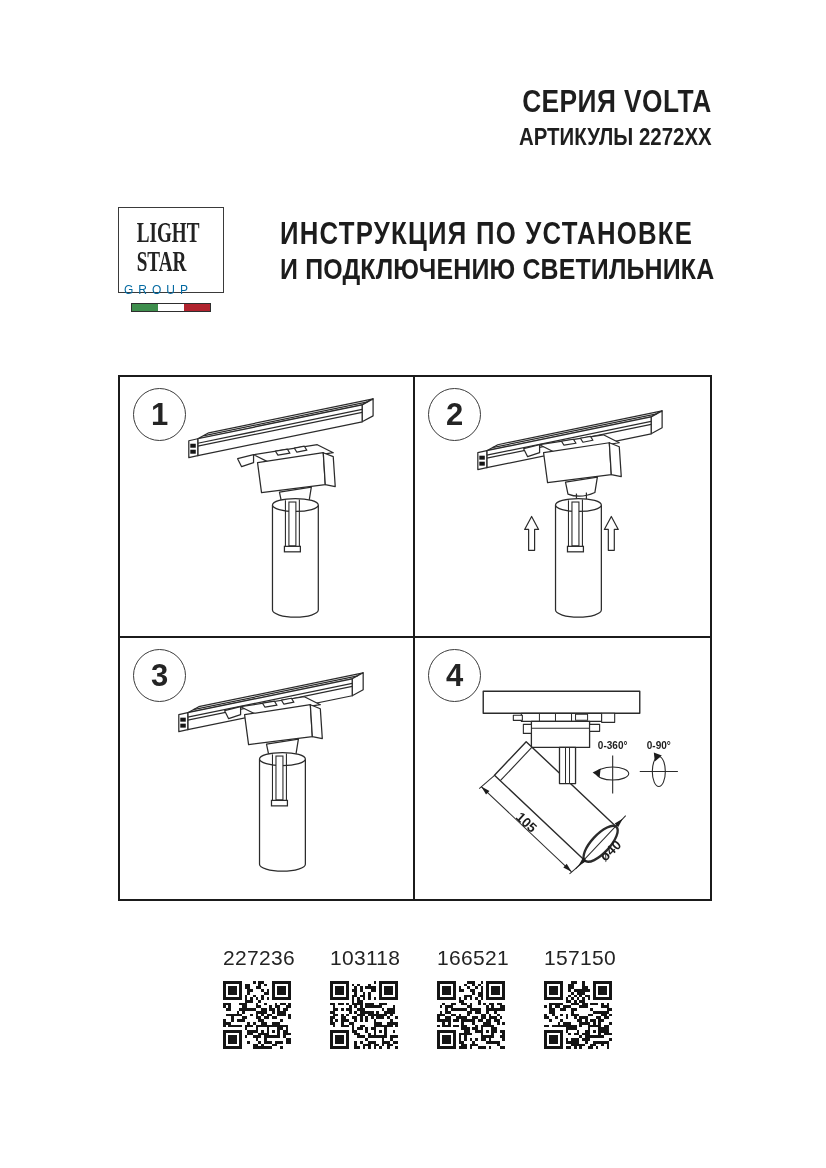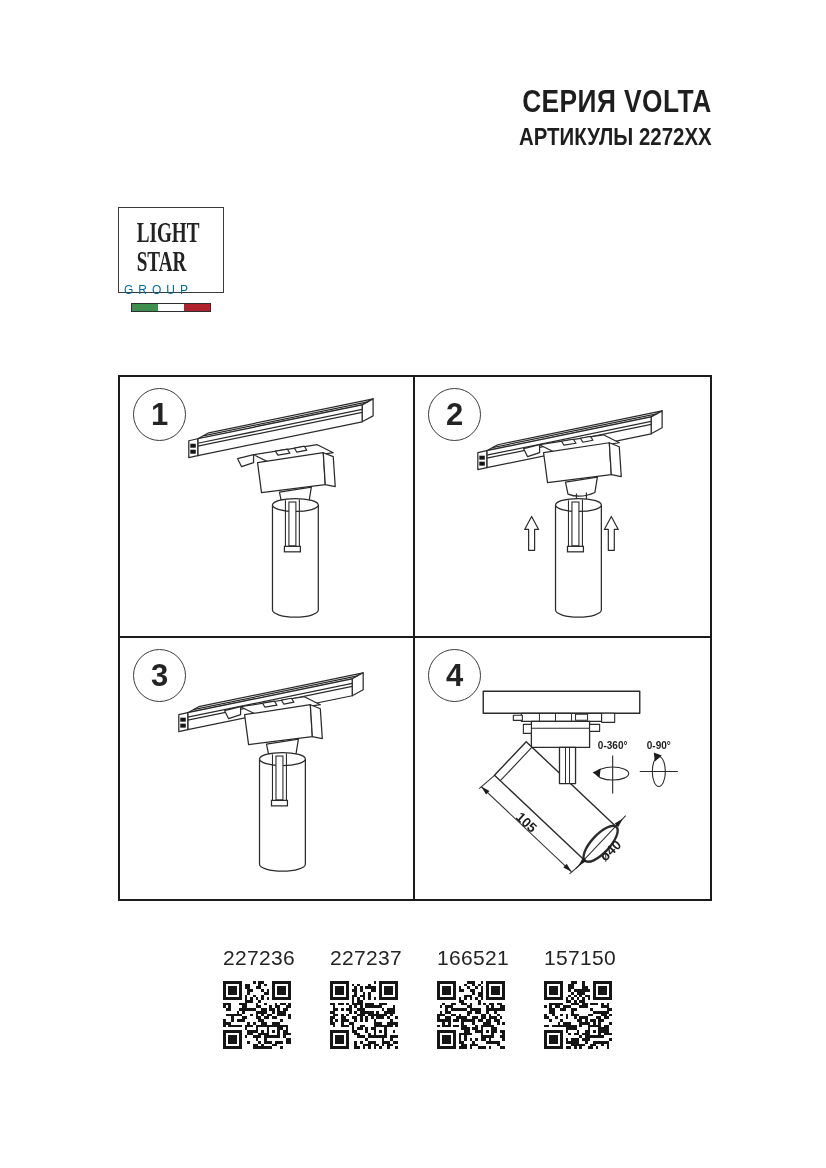--- a/index.html
+++ b/index.html
@@ -94,20 +94,24 @@
     <div class="word">LIGHT</div>
     <div class="word">STAR</div>
     <div class="group">GROUP</div>
     <svg class="flagsvg" viewBox="0 0 78 7" preserveAspectRatio="none">
       <rect x="0" y="0" width="26" height="7" fill="#3e8e4d"></rect>
       <rect x="26" y="0" width="26" height="7" fill="#ffffff"></rect>
       <rect x="52" y="0" width="26" height="7" fill="#b0232e"></rect>
     </svg>
   </div>
 
+  <div class="main-title">
+    <div class="mt1">ИНСТРУКЦИЯ ПО УСТАНОВКЕ</div>
+    <div class="mt2">И ПОДКЛЮЧЕНИЮ СВЕТИЛЬНИКА</div>
+  </div>
 
   <div class="grid">
 
     <div class="panel b-r b-b">
       <div class="step-circle">
         <span>1</span>
       </div>
       <svg class="illus" viewBox="0 0 294 260">
         <use href="#g-track" transform="translate(78,62)"></use>
         <use href="#g-adapter" transform="translate(134,70)"></use>
@@ -205,21 +209,21 @@
     </div>
   </div>
 
   <div class="article-col" style="left:223px">
     <div class="article-code">227236</div>
     <svg class="qr" viewBox="0 0 25 25" shape-rendering="crispEdges">
         <path d="M0 0h1v1h-1zM1 0h1v1h-1zM2 0h1v1h-1zM3 0h1v1h-1zM4 0h1v1h-1zM5 0h1v1h-1zM6 0h1v1h-1zM11 0h1v1h-1zM13 0h1v1h-1zM14 0h1v1h-1zM18 0h1v1h-1zM19 0h1v1h-1zM20 0h1v1h-1zM21 0h1v1h-1zM22 0h1v1h-1zM23 0h1v1h-1zM24 0h1v1h-1zM0 1h1v1h-1zM6 1h1v1h-1zM8 1h1v1h-1zM9 1h1v1h-1zM13 1h1v1h-1zM15 1h1v1h-1zM18 1h1v1h-1zM24 1h1v1h-1zM0 2h1v1h-1zM2 2h1v1h-1zM3 2h1v1h-1zM4 2h1v1h-1zM6 2h1v1h-1zM8 2h1v1h-1zM9 2h1v1h-1zM12 2h1v1h-1zM13 2h1v1h-1zM18 2h1v1h-1zM20 2h1v1h-1zM21 2h1v1h-1zM22 2h1v1h-1zM24 2h1v1h-1zM0 3h1v1h-1zM2 3h1v1h-1zM3 3h1v1h-1zM4 3h1v1h-1zM6 3h1v1h-1zM9 3h1v1h-1zM10 3h1v1h-1zM14 3h1v1h-1zM16 3h1v1h-1zM18 3h1v1h-1zM20 3h1v1h-1zM21 3h1v1h-1zM22 3h1v1h-1zM24 3h1v1h-1zM0 4h1v1h-1zM2 4h1v1h-1zM3 4h1v1h-1zM4 4h1v1h-1zM6 4h1v1h-1zM9 4h1v1h-1zM15 4h1v1h-1zM16 4h1v1h-1zM18 4h1v1h-1zM20 4h1v1h-1zM21 4h1v1h-1zM22 4h1v1h-1zM24 4h1v1h-1zM0 5h1v1h-1zM6 5h1v1h-1zM8 5h1v1h-1zM11 5h1v1h-1zM14 5h1v1h-1zM18 5h1v1h-1zM24 5h1v1h-1zM0 6h1v1h-1zM1 6h1v1h-1zM2 6h1v1h-1zM3 6h1v1h-1zM4 6h1v1h-1zM5 6h1v1h-1zM6 6h1v1h-1zM8 6h1v1h-1zM10 6h1v1h-1zM12 6h1v1h-1zM14 6h1v1h-1zM16 6h1v1h-1zM18 6h1v1h-1zM19 6h1v1h-1zM20 6h1v1h-1zM21 6h1v1h-1zM22 6h1v1h-1zM23 6h1v1h-1zM24 6h1v1h-1zM8 7h1v1h-1zM9 7h1v1h-1zM10 7h1v1h-1zM13 7h1v1h-1zM0 8h1v1h-1zM1 8h1v1h-1zM2 8h1v1h-1zM6 8h1v1h-1zM7 8h1v1h-1zM8 8h1v1h-1zM12 8h1v1h-1zM15 8h1v1h-1zM19 8h1v1h-1zM21 8h1v1h-1zM22 8h1v1h-1zM24 8h1v1h-1zM0 9h1v1h-1zM2 9h1v1h-1zM7 9h1v1h-1zM8 9h1v1h-1zM12 9h1v1h-1zM13 9h1v1h-1zM17 9h1v1h-1zM19 9h1v1h-1zM20 9h1v1h-1zM23 9h1v1h-1zM24 9h1v1h-1zM1 10h1v1h-1zM2 10h1v1h-1zM6 10h1v1h-1zM7 10h1v1h-1zM8 10h1v1h-1zM9 10h1v1h-1zM10 10h1v1h-1zM11 10h1v1h-1zM14 10h1v1h-1zM15 10h1v1h-1zM17 10h1v1h-1zM18 10h1v1h-1zM20 10h1v1h-1zM22 10h1v1h-1zM23 10h1v1h-1zM5 11h1v1h-1zM7 11h1v1h-1zM12 11h1v1h-1zM13 11h1v1h-1zM14 11h1v1h-1zM15 11h1v1h-1zM18 11h1v1h-1zM20 11h1v1h-1zM21 11h1v1h-1zM22 11h1v1h-1zM1 12h1v1h-1zM2 12h1v1h-1zM3 12h1v1h-1zM4 12h1v1h-1zM5 12h1v1h-1zM6 12h1v1h-1zM10 12h1v1h-1zM12 12h1v1h-1zM14 12h1v1h-1zM16 12h1v1h-1zM17 12h1v1h-1zM20 12h1v1h-1zM21 12h1v1h-1zM22 12h1v1h-1zM24 12h1v1h-1zM3 13h1v1h-1zM7 13h1v1h-1zM8 13h1v1h-1zM12 13h1v1h-1zM13 13h1v1h-1zM15 13h1v1h-1zM16 13h1v1h-1zM18 13h1v1h-1zM19 13h1v1h-1zM24 13h1v1h-1zM0 14h1v1h-1zM3 14h1v1h-1zM5 14h1v1h-1zM6 14h1v1h-1zM7 14h1v1h-1zM13 14h1v1h-1zM14 14h1v1h-1zM21 14h1v1h-1zM0 15h1v1h-1zM1 15h1v1h-1zM2 15h1v1h-1zM9 15h1v1h-1zM11 15h1v1h-1zM14 15h1v1h-1zM15 15h1v1h-1zM18 15h1v1h-1zM19 15h1v1h-1zM20 15h1v1h-1zM0 16h1v1h-1zM2 16h1v1h-1zM3 16h1v1h-1zM4 16h1v1h-1zM5 16h1v1h-1zM6 16h1v1h-1zM8 16h1v1h-1zM9 16h1v1h-1zM10 16h1v1h-1zM12 16h1v1h-1zM13 16h1v1h-1zM14 16h1v1h-1zM15 16h1v1h-1zM16 16h1v1h-1zM17 16h1v1h-1zM18 16h1v1h-1zM19 16h1v1h-1zM20 16h1v1h-1zM21 16h1v1h-1zM22 16h1v1h-1zM23 16h1v1h-1zM8 17h1v1h-1zM12 17h1v1h-1zM16 17h1v1h-1zM20 17h1v1h-1zM21 17h1v1h-1zM23 17h1v1h-1zM0 18h1v1h-1zM1 18h1v1h-1zM2 18h1v1h-1zM3 18h1v1h-1zM4 18h1v1h-1zM5 18h1v1h-1zM6 18h1v1h-1zM9 18h1v1h-1zM10 18h1v1h-1zM11 18h1v1h-1zM12 18h1v1h-1zM14 18h1v1h-1zM16 18h1v1h-1zM18 18h1v1h-1zM20 18h1v1h-1zM22 18h1v1h-1zM23 18h1v1h-1zM0 19h1v1h-1zM6 19h1v1h-1zM9 19h1v1h-1zM10 19h1v1h-1zM13 19h1v1h-1zM14 19h1v1h-1zM15 19h1v1h-1zM16 19h1v1h-1zM20 19h1v1h-1zM22 19h1v1h-1zM23 19h1v1h-1zM24 19h1v1h-1zM0 20h1v1h-1zM2 20h1v1h-1zM3 20h1v1h-1zM4 20h1v1h-1zM6 20h1v1h-1zM8 20h1v1h-1zM11 20h1v1h-1zM12 20h1v1h-1zM13 20h1v1h-1zM15 20h1v1h-1zM16 20h1v1h-1zM17 20h1v1h-1zM18 20h1v1h-1zM19 20h1v1h-1zM20 20h1v1h-1zM22 20h1v1h-1zM0 21h1v1h-1zM2 21h1v1h-1zM3 21h1v1h-1zM4 21h1v1h-1zM6 21h1v1h-1zM12 21h1v1h-1zM15 21h1v1h-1zM23 21h1v1h-1zM24 21h1v1h-1zM0 22h1v1h-1zM2 22h1v1h-1zM3 22h1v1h-1zM4 22h1v1h-1zM6 22h1v1h-1zM9 22h1v1h-1zM13 22h1v1h-1zM15 22h1v1h-1zM16 22h1v1h-1zM17 22h1v1h-1zM19 22h1v1h-1zM20 22h1v1h-1zM21 22h1v1h-1zM23 22h1v1h-1zM24 22h1v1h-1zM0 23h1v1h-1zM6 23h1v1h-1zM11 23h1v1h-1zM12 23h1v1h-1zM14 23h1v1h-1zM18 23h1v1h-1zM19 23h1v1h-1zM0 24h1v1h-1zM1 24h1v1h-1zM2 24h1v1h-1zM3 24h1v1h-1zM4 24h1v1h-1zM5 24h1v1h-1zM6 24h1v1h-1zM11 24h1v1h-1zM12 24h1v1h-1zM13 24h1v1h-1zM14 24h1v1h-1zM15 24h1v1h-1zM16 24h1v1h-1zM17 24h1v1h-1zM21 24h1v1h-1z" fill="#151515"></path>
       </svg>
   </div>
   <div class="article-col" style="left:330px">
-    <div class="article-code">227237</div>
+    <div class="article-code">103118</div>
     <svg class="qr" viewBox="0 0 25 25" shape-rendering="crispEdges">
         <path d="M0 0h1v1h-1zM1 0h1v1h-1zM2 0h1v1h-1zM3 0h1v1h-1zM4 0h1v1h-1zM5 0h1v1h-1zM6 0h1v1h-1zM16 0h1v1h-1zM18 0h1v1h-1zM19 0h1v1h-1zM20 0h1v1h-1zM21 0h1v1h-1zM22 0h1v1h-1zM23 0h1v1h-1zM24 0h1v1h-1zM0 1h1v1h-1zM6 1h1v1h-1zM8 1h1v1h-1zM10 1h1v1h-1zM14 1h1v1h-1zM18 1h1v1h-1zM24 1h1v1h-1zM0 2h1v1h-1zM2 2h1v1h-1zM3 2h1v1h-1zM4 2h1v1h-1zM6 2h1v1h-1zM9 2h1v1h-1zM11 2h1v1h-1zM13 2h1v1h-1zM14 2h1v1h-1zM15 2h1v1h-1zM16 2h1v1h-1zM18 2h1v1h-1zM20 2h1v1h-1zM21 2h1v1h-1zM22 2h1v1h-1zM24 2h1v1h-1zM0 3h1v1h-1zM2 3h1v1h-1zM3 3h1v1h-1zM4 3h1v1h-1zM6 3h1v1h-1zM8 3h1v1h-1zM9 3h1v1h-1zM11 3h1v1h-1zM15 3h1v1h-1zM16 3h1v1h-1zM18 3h1v1h-1zM20 3h1v1h-1zM21 3h1v1h-1zM22 3h1v1h-1zM24 3h1v1h-1zM0 4h1v1h-1zM2 4h1v1h-1zM3 4h1v1h-1zM4 4h1v1h-1zM6 4h1v1h-1zM9 4h1v1h-1zM12 4h1v1h-1zM14 4h1v1h-1zM18 4h1v1h-1zM20 4h1v1h-1zM21 4h1v1h-1zM22 4h1v1h-1zM24 4h1v1h-1zM0 5h1v1h-1zM6 5h1v1h-1zM8 5h1v1h-1zM9 5h1v1h-1zM11 5h1v1h-1zM12 5h1v1h-1zM14 5h1v1h-1zM18 5h1v1h-1zM24 5h1v1h-1zM0 6h1v1h-1zM1 6h1v1h-1zM2 6h1v1h-1zM3 6h1v1h-1zM4 6h1v1h-1zM5 6h1v1h-1zM6 6h1v1h-1zM8 6h1v1h-1zM10 6h1v1h-1zM12 6h1v1h-1zM14 6h1v1h-1zM16 6h1v1h-1zM18 6h1v1h-1zM19 6h1v1h-1zM20 6h1v1h-1zM21 6h1v1h-1zM22 6h1v1h-1zM23 6h1v1h-1zM24 6h1v1h-1zM8 7h1v1h-1zM10 7h1v1h-1zM11 7h1v1h-1zM0 8h1v1h-1zM1 8h1v1h-1zM3 8h1v1h-1zM4 8h1v1h-1zM6 8h1v1h-1zM8 8h1v1h-1zM9 8h1v1h-1zM10 8h1v1h-1zM11 8h1v1h-1zM13 8h1v1h-1zM14 8h1v1h-1zM15 8h1v1h-1zM18 8h1v1h-1zM19 8h1v1h-1zM20 8h1v1h-1zM1 9h1v1h-1zM7 9h1v1h-1zM9 9h1v1h-1zM11 9h1v1h-1zM13 9h1v1h-1zM14 9h1v1h-1zM15 9h1v1h-1zM16 9h1v1h-1zM17 9h1v1h-1zM18 9h1v1h-1zM23 9h1v1h-1zM1 10h1v1h-1zM2 10h1v1h-1zM4 10h1v1h-1zM6 10h1v1h-1zM7 10h1v1h-1zM10 10h1v1h-1zM11 10h1v1h-1zM12 10h1v1h-1zM19 10h1v1h-1zM21 10h1v1h-1zM22 10h1v1h-1zM23 10h1v1h-1zM0 11h1v1h-1zM1 11h1v1h-1zM7 11h1v1h-1zM9 11h1v1h-1zM11 11h1v1h-1zM12 11h1v1h-1zM13 11h1v1h-1zM14 11h1v1h-1zM15 11h1v1h-1zM17 11h1v1h-1zM20 11h1v1h-1zM21 11h1v1h-1zM22 11h1v1h-1zM23 11h1v1h-1zM1 12h1v1h-1zM2 12h1v1h-1zM4 12h1v1h-1zM6 12h1v1h-1zM10 12h1v1h-1zM11 12h1v1h-1zM12 12h1v1h-1zM14 12h1v1h-1zM15 12h1v1h-1zM16 12h1v1h-1zM17 12h1v1h-1zM18 12h1v1h-1zM19 12h1v1h-1zM20 12h1v1h-1zM22 12h1v1h-1zM0 13h1v1h-1zM1 13h1v1h-1zM4 13h1v1h-1zM5 13h1v1h-1zM8 13h1v1h-1zM9 13h1v1h-1zM11 13h1v1h-1zM13 13h1v1h-1zM15 13h1v1h-1zM17 13h1v1h-1zM18 13h1v1h-1zM19 13h1v1h-1zM21 13h1v1h-1zM24 13h1v1h-1zM0 14h1v1h-1zM2 14h1v1h-1zM4 14h1v1h-1zM5 14h1v1h-1zM6 14h1v1h-1zM9 14h1v1h-1zM11 14h1v1h-1zM13 14h1v1h-1zM16 14h1v1h-1zM22 14h1v1h-1zM0 15h1v1h-1zM1 15h1v1h-1zM4 15h1v1h-1zM7 15h1v1h-1zM8 15h1v1h-1zM16 15h1v1h-1zM17 15h1v1h-1zM18 15h1v1h-1zM21 15h1v1h-1zM22 15h1v1h-1zM23 15h1v1h-1zM24 15h1v1h-1zM1 16h1v1h-1zM4 16h1v1h-1zM5 16h1v1h-1zM6 16h1v1h-1zM8 16h1v1h-1zM11 16h1v1h-1zM12 16h1v1h-1zM16 16h1v1h-1zM17 16h1v1h-1zM18 16h1v1h-1zM19 16h1v1h-1zM20 16h1v1h-1zM21 16h1v1h-1zM22 16h1v1h-1zM24 16h1v1h-1zM8 17h1v1h-1zM10 17h1v1h-1zM11 17h1v1h-1zM13 17h1v1h-1zM15 17h1v1h-1zM16 17h1v1h-1zM20 17h1v1h-1zM0 18h1v1h-1zM1 18h1v1h-1zM2 18h1v1h-1zM3 18h1v1h-1zM4 18h1v1h-1zM5 18h1v1h-1zM6 18h1v1h-1zM8 18h1v1h-1zM9 18h1v1h-1zM13 18h1v1h-1zM16 18h1v1h-1zM18 18h1v1h-1zM20 18h1v1h-1zM23 18h1v1h-1zM0 19h1v1h-1zM6 19h1v1h-1zM9 19h1v1h-1zM10 19h1v1h-1zM14 19h1v1h-1zM16 19h1v1h-1zM20 19h1v1h-1zM0 20h1v1h-1zM2 20h1v1h-1zM3 20h1v1h-1zM4 20h1v1h-1zM6 20h1v1h-1zM10 20h1v1h-1zM11 20h1v1h-1zM12 20h1v1h-1zM14 20h1v1h-1zM15 20h1v1h-1zM16 20h1v1h-1zM17 20h1v1h-1zM18 20h1v1h-1zM19 20h1v1h-1zM20 20h1v1h-1zM22 20h1v1h-1zM23 20h1v1h-1zM24 20h1v1h-1zM0 21h1v1h-1zM2 21h1v1h-1zM3 21h1v1h-1zM4 21h1v1h-1zM6 21h1v1h-1zM13 21h1v1h-1zM19 21h1v1h-1zM22 21h1v1h-1zM0 22h1v1h-1zM2 22h1v1h-1zM3 22h1v1h-1zM4 22h1v1h-1zM6 22h1v1h-1zM9 22h1v1h-1zM11 22h1v1h-1zM14 22h1v1h-1zM15 22h1v1h-1zM16 22h1v1h-1zM19 22h1v1h-1zM20 22h1v1h-1zM21 22h1v1h-1zM23 22h1v1h-1zM24 22h1v1h-1zM0 23h1v1h-1zM6 23h1v1h-1zM9 23h1v1h-1zM12 23h1v1h-1zM13 23h1v1h-1zM14 23h1v1h-1zM16 23h1v1h-1zM17 23h1v1h-1zM19 23h1v1h-1zM21 23h1v1h-1zM22 23h1v1h-1zM0 24h1v1h-1zM1 24h1v1h-1zM2 24h1v1h-1zM3 24h1v1h-1zM4 24h1v1h-1zM5 24h1v1h-1zM6 24h1v1h-1zM9 24h1v1h-1zM10 24h1v1h-1zM12 24h1v1h-1zM14 24h1v1h-1zM16 24h1v1h-1zM18 24h1v1h-1zM21 24h1v1h-1zM24 24h1v1h-1z" fill="#151515"></path>
       </svg>
   </div>
   <div class="article-col" style="left:437px">
     <div class="article-code">166521</div>
     <svg class="qr" viewBox="0 0 25 25" shape-rendering="crispEdges">
         <path d="M0 0h1v1h-1zM1 0h1v1h-1zM2 0h1v1h-1zM3 0h1v1h-1zM4 0h1v1h-1zM5 0h1v1h-1zM6 0h1v1h-1zM11 0h1v1h-1zM12 0h1v1h-1zM13 0h1v1h-1zM16 0h1v1h-1zM18 0h1v1h-1zM19 0h1v1h-1zM20 0h1v1h-1zM21 0h1v1h-1zM22 0h1v1h-1zM23 0h1v1h-1zM24 0h1v1h-1zM0 1h1v1h-1zM6 1h1v1h-1zM10 1h1v1h-1zM13 1h1v1h-1zM15 1h1v1h-1zM18 1h1v1h-1zM24 1h1v1h-1zM0 2h1v1h-1zM2 2h1v1h-1zM3 2h1v1h-1zM4 2h1v1h-1zM6 2h1v1h-1zM8 2h1v1h-1zM11 2h1v1h-1zM14 2h1v1h-1zM16 2h1v1h-1zM18 2h1v1h-1zM20 2h1v1h-1zM21 2h1v1h-1zM22 2h1v1h-1zM24 2h1v1h-1zM0 3h1v1h-1zM2 3h1v1h-1zM3 3h1v1h-1zM4 3h1v1h-1zM6 3h1v1h-1zM8 3h1v1h-1zM9 3h1v1h-1zM12 3h1v1h-1zM13 3h1v1h-1zM16 3h1v1h-1zM18 3h1v1h-1zM20 3h1v1h-1zM21 3h1v1h-1zM22 3h1v1h-1zM24 3h1v1h-1zM0 4h1v1h-1zM2 4h1v1h-1zM3 4h1v1h-1zM4 4h1v1h-1zM6 4h1v1h-1zM13 4h1v1h-1zM15 4h1v1h-1zM16 4h1v1h-1zM18 4h1v1h-1zM20 4h1v1h-1zM21 4h1v1h-1zM22 4h1v1h-1zM24 4h1v1h-1zM0 5h1v1h-1zM6 5h1v1h-1zM10 5h1v1h-1zM11 5h1v1h-1zM12 5h1v1h-1zM15 5h1v1h-1zM16 5h1v1h-1zM18 5h1v1h-1zM24 5h1v1h-1zM0 6h1v1h-1zM1 6h1v1h-1zM2 6h1v1h-1zM3 6h1v1h-1zM4 6h1v1h-1zM5 6h1v1h-1zM6 6h1v1h-1zM8 6h1v1h-1zM10 6h1v1h-1zM12 6h1v1h-1zM14 6h1v1h-1zM16 6h1v1h-1zM18 6h1v1h-1zM19 6h1v1h-1zM20 6h1v1h-1zM21 6h1v1h-1zM22 6h1v1h-1zM23 6h1v1h-1zM24 6h1v1h-1zM8 7h1v1h-1zM9 7h1v1h-1zM15 7h1v1h-1zM2 8h1v1h-1zM5 8h1v1h-1zM6 8h1v1h-1zM9 8h1v1h-1zM10 8h1v1h-1zM12 8h1v1h-1zM15 8h1v1h-1zM17 8h1v1h-1zM19 8h1v1h-1zM20 8h1v1h-1zM22 8h1v1h-1zM23 8h1v1h-1zM1 9h1v1h-1zM3 9h1v1h-1zM4 9h1v1h-1zM5 9h1v1h-1zM11 9h1v1h-1zM12 9h1v1h-1zM18 9h1v1h-1zM20 9h1v1h-1zM23 9h1v1h-1zM24 9h1v1h-1zM3 10h1v1h-1zM5 10h1v1h-1zM6 10h1v1h-1zM7 10h1v1h-1zM8 10h1v1h-1zM9 10h1v1h-1zM10 10h1v1h-1zM12 10h1v1h-1zM13 10h1v1h-1zM14 10h1v1h-1zM15 10h1v1h-1zM18 10h1v1h-1zM19 10h1v1h-1zM20 10h1v1h-1zM21 10h1v1h-1zM22 10h1v1h-1zM23 10h1v1h-1zM24 10h1v1h-1zM1 11h1v1h-1zM3 11h1v1h-1zM4 11h1v1h-1zM11 11h1v1h-1zM12 11h1v1h-1zM14 11h1v1h-1zM15 11h1v1h-1zM18 11h1v1h-1zM21 11h1v1h-1zM0 12h1v1h-1zM1 12h1v1h-1zM2 12h1v1h-1zM5 12h1v1h-1zM6 12h1v1h-1zM8 12h1v1h-1zM11 12h1v1h-1zM16 12h1v1h-1zM17 12h1v1h-1zM19 12h1v1h-1zM22 12h1v1h-1zM0 13h1v1h-1zM3 13h1v1h-1zM4 13h1v1h-1zM7 13h1v1h-1zM8 13h1v1h-1zM9 13h1v1h-1zM10 13h1v1h-1zM13 13h1v1h-1zM14 13h1v1h-1zM16 13h1v1h-1zM17 13h1v1h-1zM19 13h1v1h-1zM20 13h1v1h-1zM21 13h1v1h-1zM23 13h1v1h-1zM0 14h1v1h-1zM1 14h1v1h-1zM2 14h1v1h-1zM3 14h1v1h-1zM4 14h1v1h-1zM6 14h1v1h-1zM7 14h1v1h-1zM9 14h1v1h-1zM10 14h1v1h-1zM11 14h1v1h-1zM12 14h1v1h-1zM13 14h1v1h-1zM15 14h1v1h-1zM16 14h1v1h-1zM18 14h1v1h-1zM19 14h1v1h-1zM21 14h1v1h-1zM22 14h1v1h-1zM2 15h1v1h-1zM4 15h1v1h-1zM9 15h1v1h-1zM13 15h1v1h-1zM17 15h1v1h-1zM18 15h1v1h-1zM19 15h1v1h-1zM22 15h1v1h-1zM24 15h1v1h-1zM0 16h1v1h-1zM2 16h1v1h-1zM3 16h1v1h-1zM4 16h1v1h-1zM6 16h1v1h-1zM7 16h1v1h-1zM9 16h1v1h-1zM10 16h1v1h-1zM14 16h1v1h-1zM16 16h1v1h-1zM17 16h1v1h-1zM18 16h1v1h-1zM19 16h1v1h-1zM20 16h1v1h-1zM9 17h1v1h-1zM10 17h1v1h-1zM11 17h1v1h-1zM13 17h1v1h-1zM14 17h1v1h-1zM16 17h1v1h-1zM20 17h1v1h-1zM21 17h1v1h-1zM0 18h1v1h-1zM1 18h1v1h-1zM2 18h1v1h-1zM3 18h1v1h-1zM4 18h1v1h-1zM5 18h1v1h-1zM6 18h1v1h-1zM10 18h1v1h-1zM11 18h1v1h-1zM14 18h1v1h-1zM15 18h1v1h-1zM16 18h1v1h-1zM18 18h1v1h-1zM20 18h1v1h-1zM21 18h1v1h-1zM23 18h1v1h-1zM24 18h1v1h-1zM0 19h1v1h-1zM6 19h1v1h-1zM8 19h1v1h-1zM9 19h1v1h-1zM10 19h1v1h-1zM11 19h1v1h-1zM12 19h1v1h-1zM16 19h1v1h-1zM20 19h1v1h-1zM24 19h1v1h-1zM0 20h1v1h-1zM2 20h1v1h-1zM3 20h1v1h-1zM4 20h1v1h-1zM6 20h1v1h-1zM8 20h1v1h-1zM10 20h1v1h-1zM16 20h1v1h-1zM17 20h1v1h-1zM18 20h1v1h-1zM19 20h1v1h-1zM20 20h1v1h-1zM23 20h1v1h-1zM24 20h1v1h-1zM0 21h1v1h-1zM2 21h1v1h-1zM3 21h1v1h-1zM4 21h1v1h-1zM6 21h1v1h-1zM8 21h1v1h-1zM10 21h1v1h-1zM12 21h1v1h-1zM14 21h1v1h-1zM16 21h1v1h-1zM17 21h1v1h-1zM19 21h1v1h-1zM24 21h1v1h-1zM0 22h1v1h-1zM2 22h1v1h-1zM3 22h1v1h-1zM4 22h1v1h-1zM6 22h1v1h-1zM8 22h1v1h-1zM9 22h1v1h-1zM13 22h1v1h-1zM18 22h1v1h-1zM19 22h1v1h-1zM20 22h1v1h-1zM21 22h1v1h-1zM22 22h1v1h-1zM0 23h1v1h-1zM6 23h1v1h-1zM9 23h1v1h-1zM10 23h1v1h-1zM12 23h1v1h-1zM13 23h1v1h-1zM14 23h1v1h-1zM22 23h1v1h-1zM0 24h1v1h-1zM1 24h1v1h-1zM2 24h1v1h-1zM3 24h1v1h-1zM4 24h1v1h-1zM5 24h1v1h-1zM6 24h1v1h-1zM8 24h1v1h-1zM9 24h1v1h-1zM10 24h1v1h-1zM12 24h1v1h-1zM15 24h1v1h-1zM16 24h1v1h-1zM17 24h1v1h-1zM19 24h1v1h-1zM23 24h1v1h-1zM24 24h1v1h-1z" fill="#151515"></path>
       </svg>
   </div>

